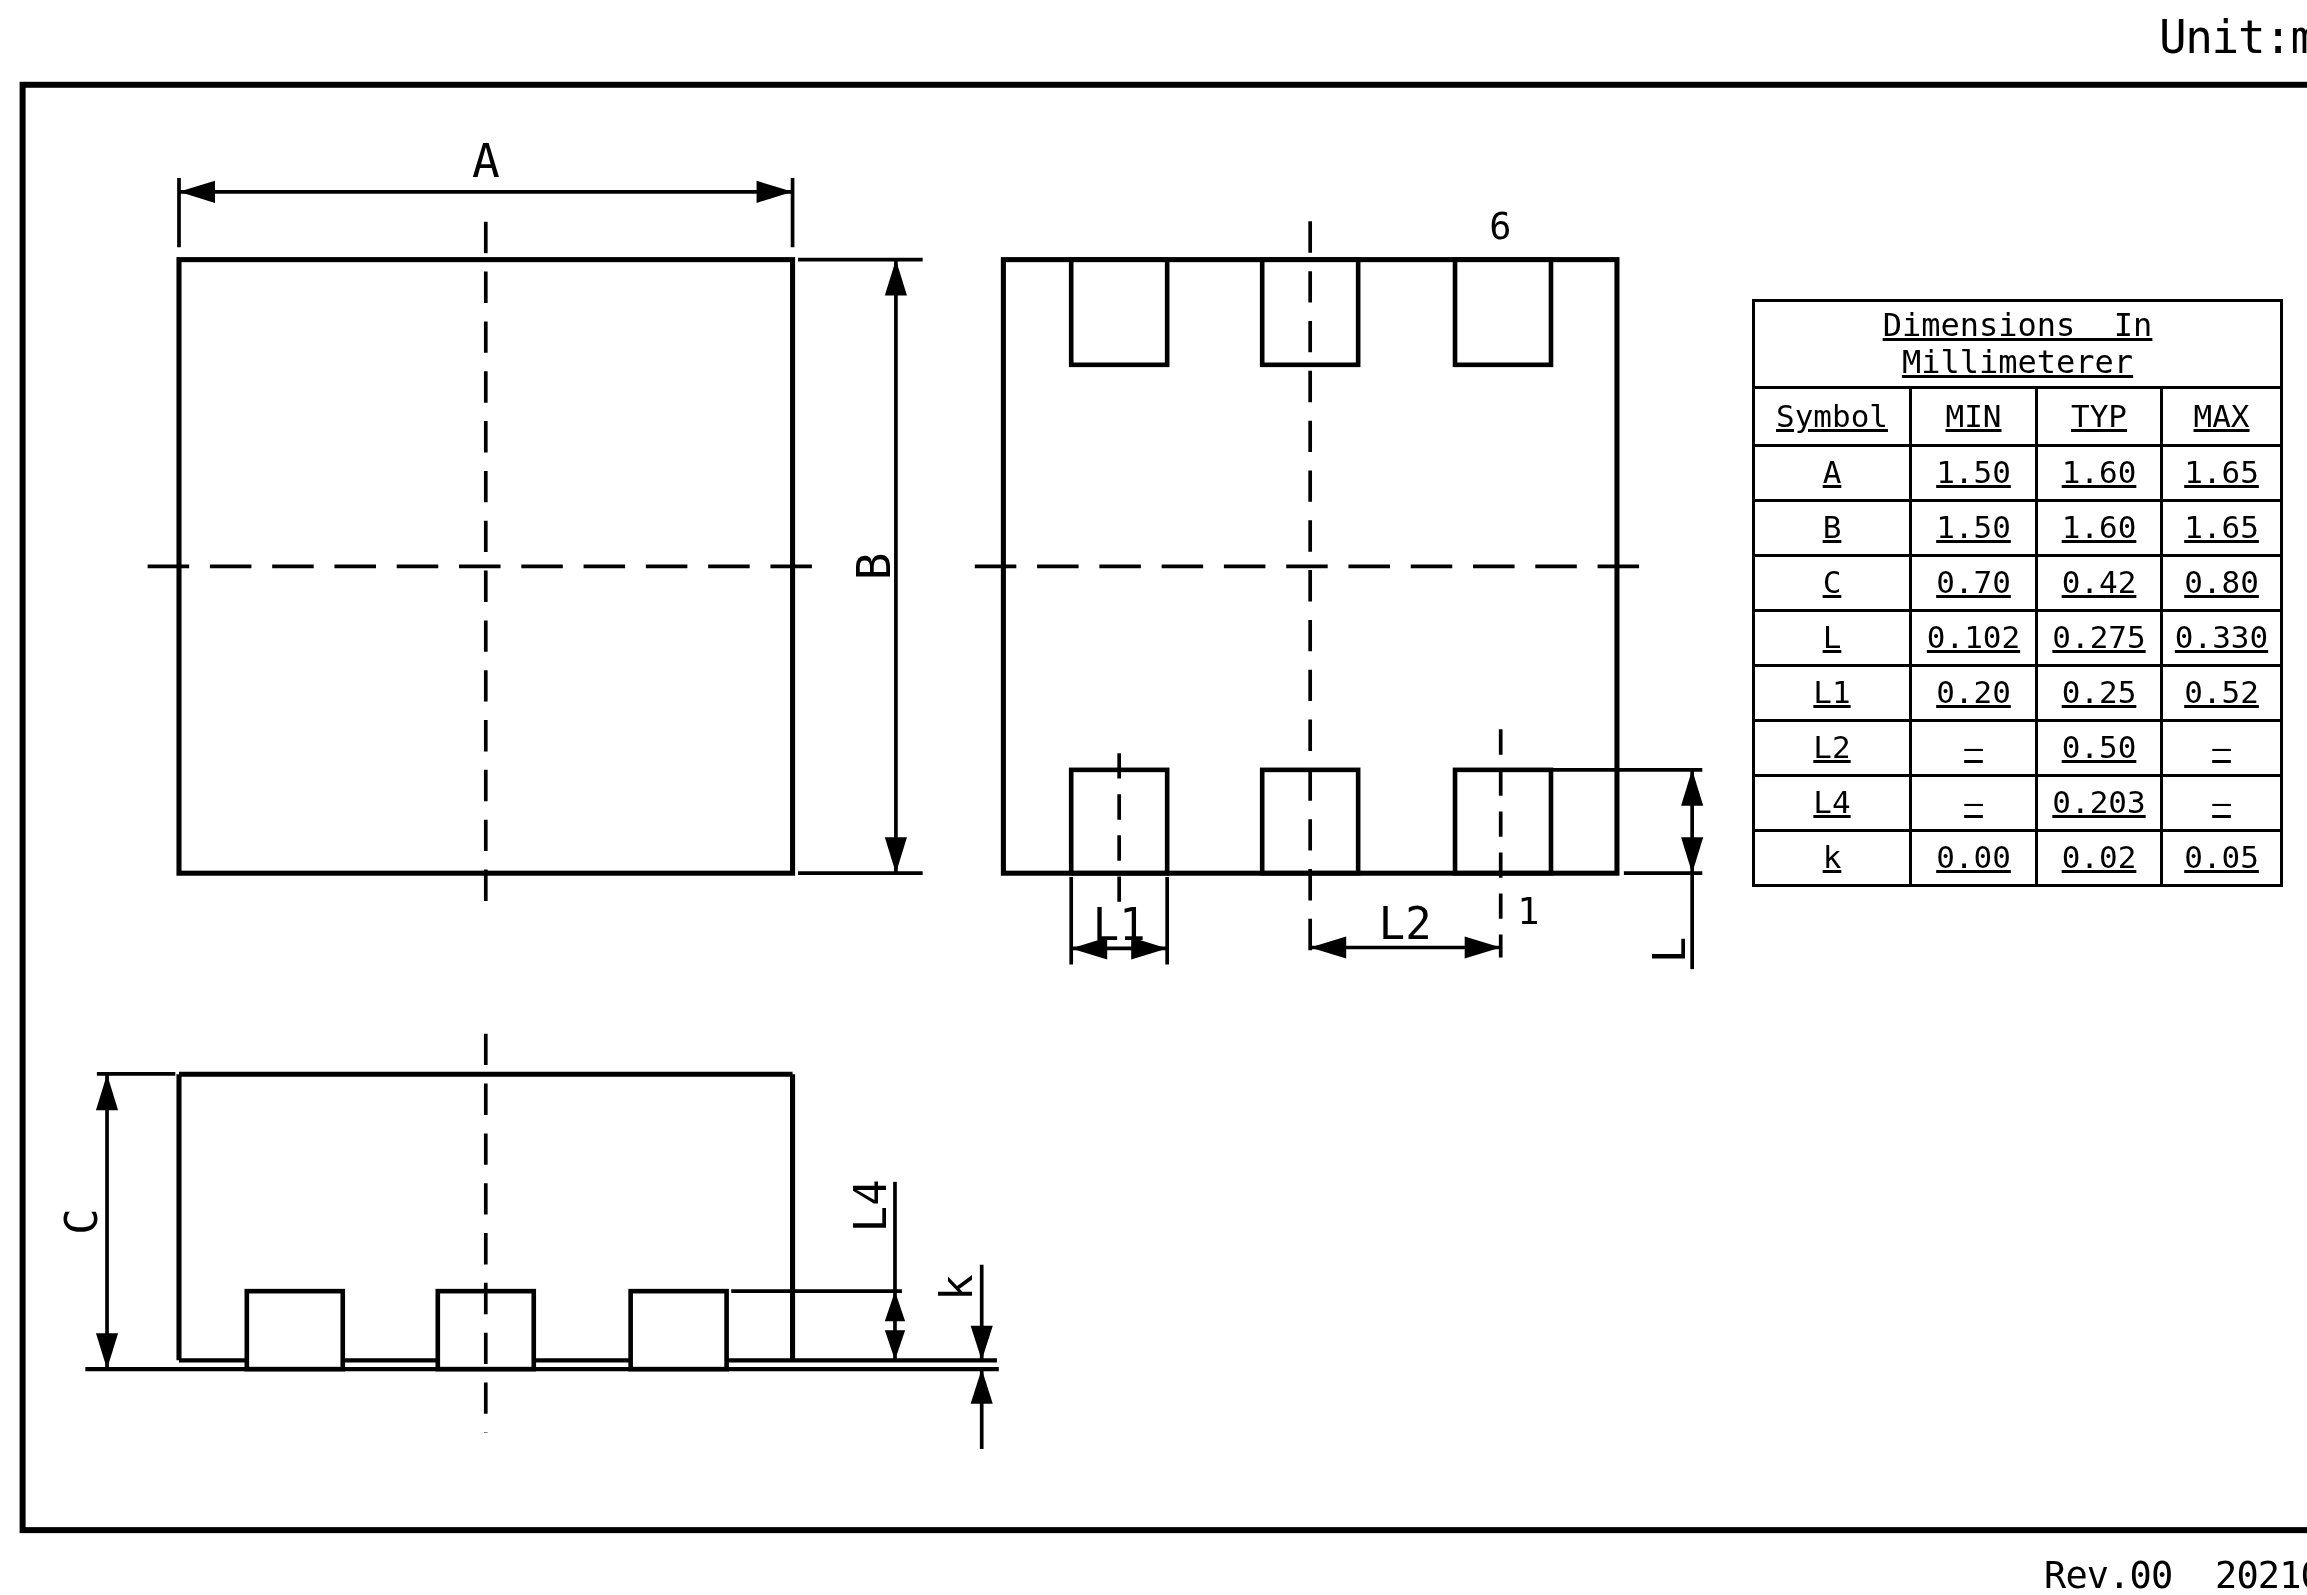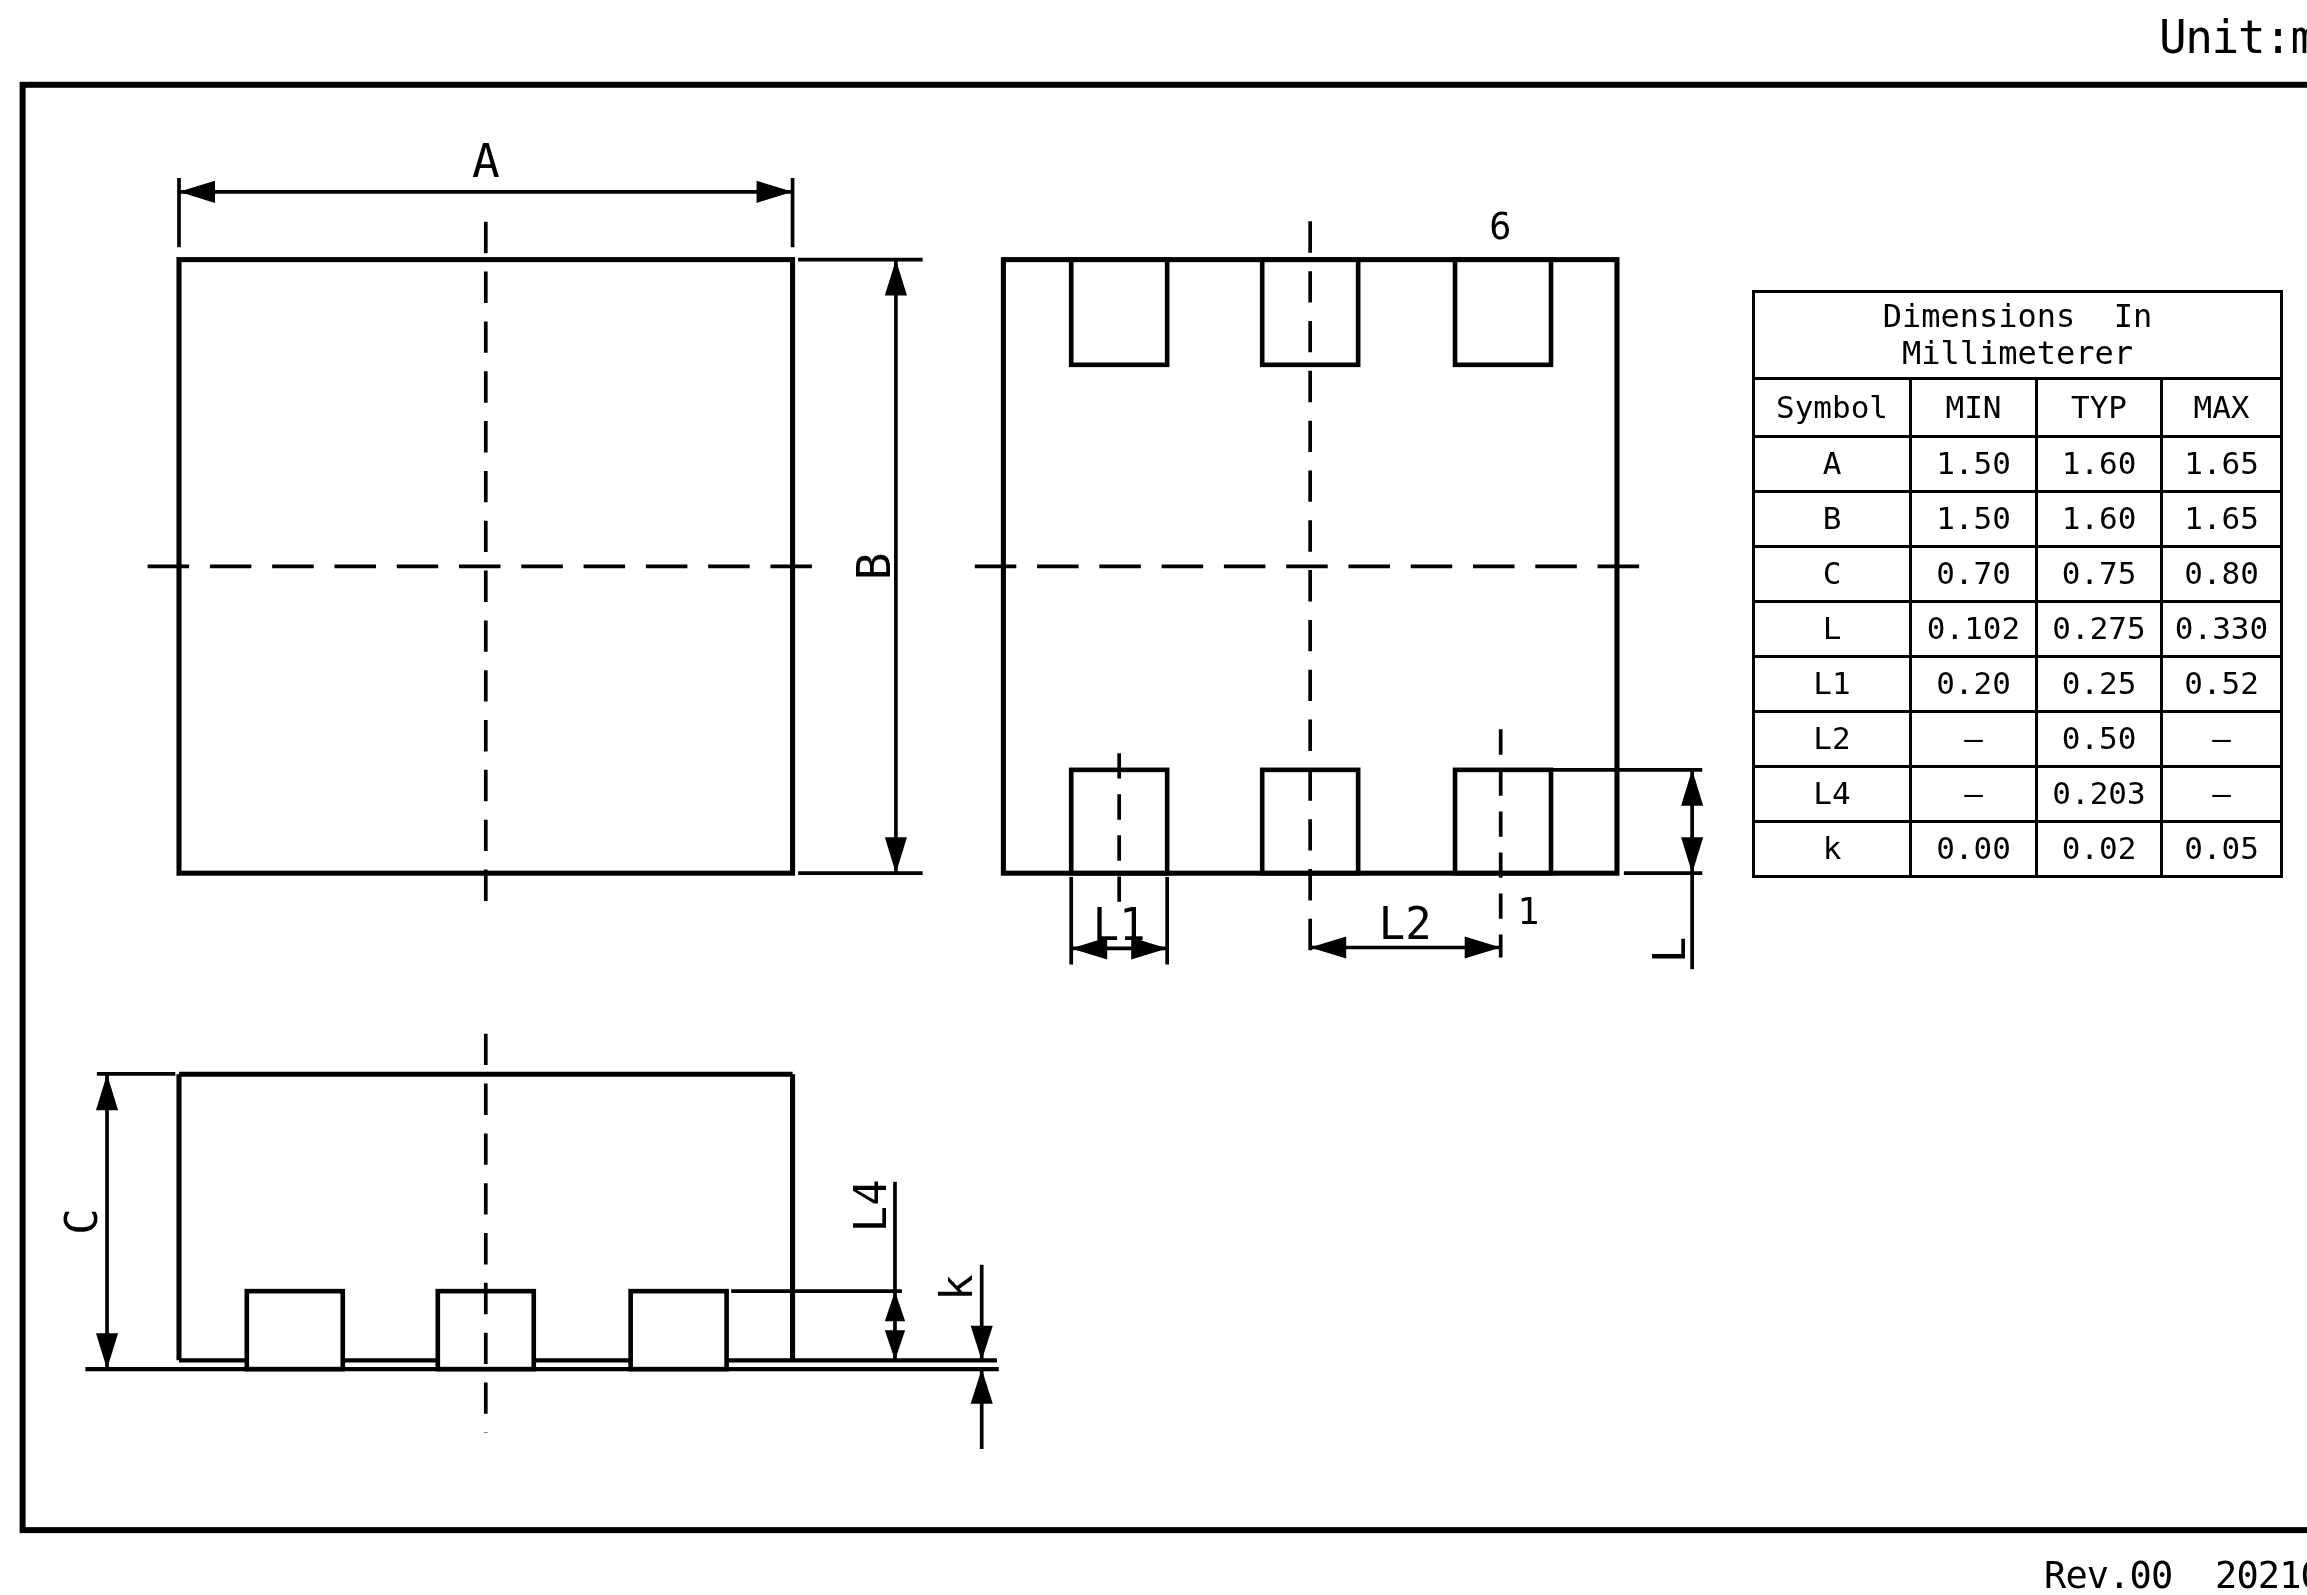--- a/index.html
+++ b/index.html
@@ -7,22 +7,22 @@
   .sheet{position:absolute;left:0;top:0;width:2368px;height:1596px;background:#fff;}
   .txt{position:absolute;white-space:pre;color:#000;}
   #title{left:24px;top:3.7px;font-size:51px;letter-spacing:-1.8px;}
   #unit{left:2159px;top:10px;font-size:46px;letter-spacing:-1.4px;}
   #rev{left:2044px;top:1554px;font-size:37px;letter-spacing:-0.9px;}
   svg{position:absolute;left:0;top:0;}
   svg text{font-family:"DejaVu Sans Mono",monospace;fill:#000;}
   .dimlbl{font-size:95px;}
   .ablbl{font-size:100px;}
   .pinlbl{font-size:80px;}
-  table.dim-table{position:absolute;left:1752px;top:290px;border-collapse:collapse;table-layout:fixed;
-    width:527px;font-size:31px;line-height:1.15;}
+  table.dim-table{position:absolute;left:1752px;top:299px;border-collapse:collapse;table-layout:fixed;
+    width:527px;font-size:31px;line-height:1.15;text-decoration:underline;}
   table.dim-table td{border:3.7px solid #000;text-align:center;vertical-align:middle;padding:0;overflow:hidden;}
   .rt{height:87px;font-size:32px;}
   .rh{height:58px;}
   .rd{height:55px;}
   .pre{white-space:pre;}
 </style>
 </head>
 <body>
 
 <div class="sheet">
@@ -146,21 +146,21 @@
     </tr>
     <tr class="rd">
       <td>B</td>
       <td>1.50</td>
       <td>1.60</td>
       <td>1.65</td>
     </tr>
     <tr class="rd">
       <td>C</td>
       <td>0.70</td>
-      <td>0.75</td>
+      <td>0.42</td>
       <td>0.80</td>
     </tr>
     <tr class="rd">
       <td>L</td>
       <td>0.102</td>
       <td>0.275</td>
       <td>0.330</td>
     </tr>
     <tr class="rd">
       <td>L1</td>

